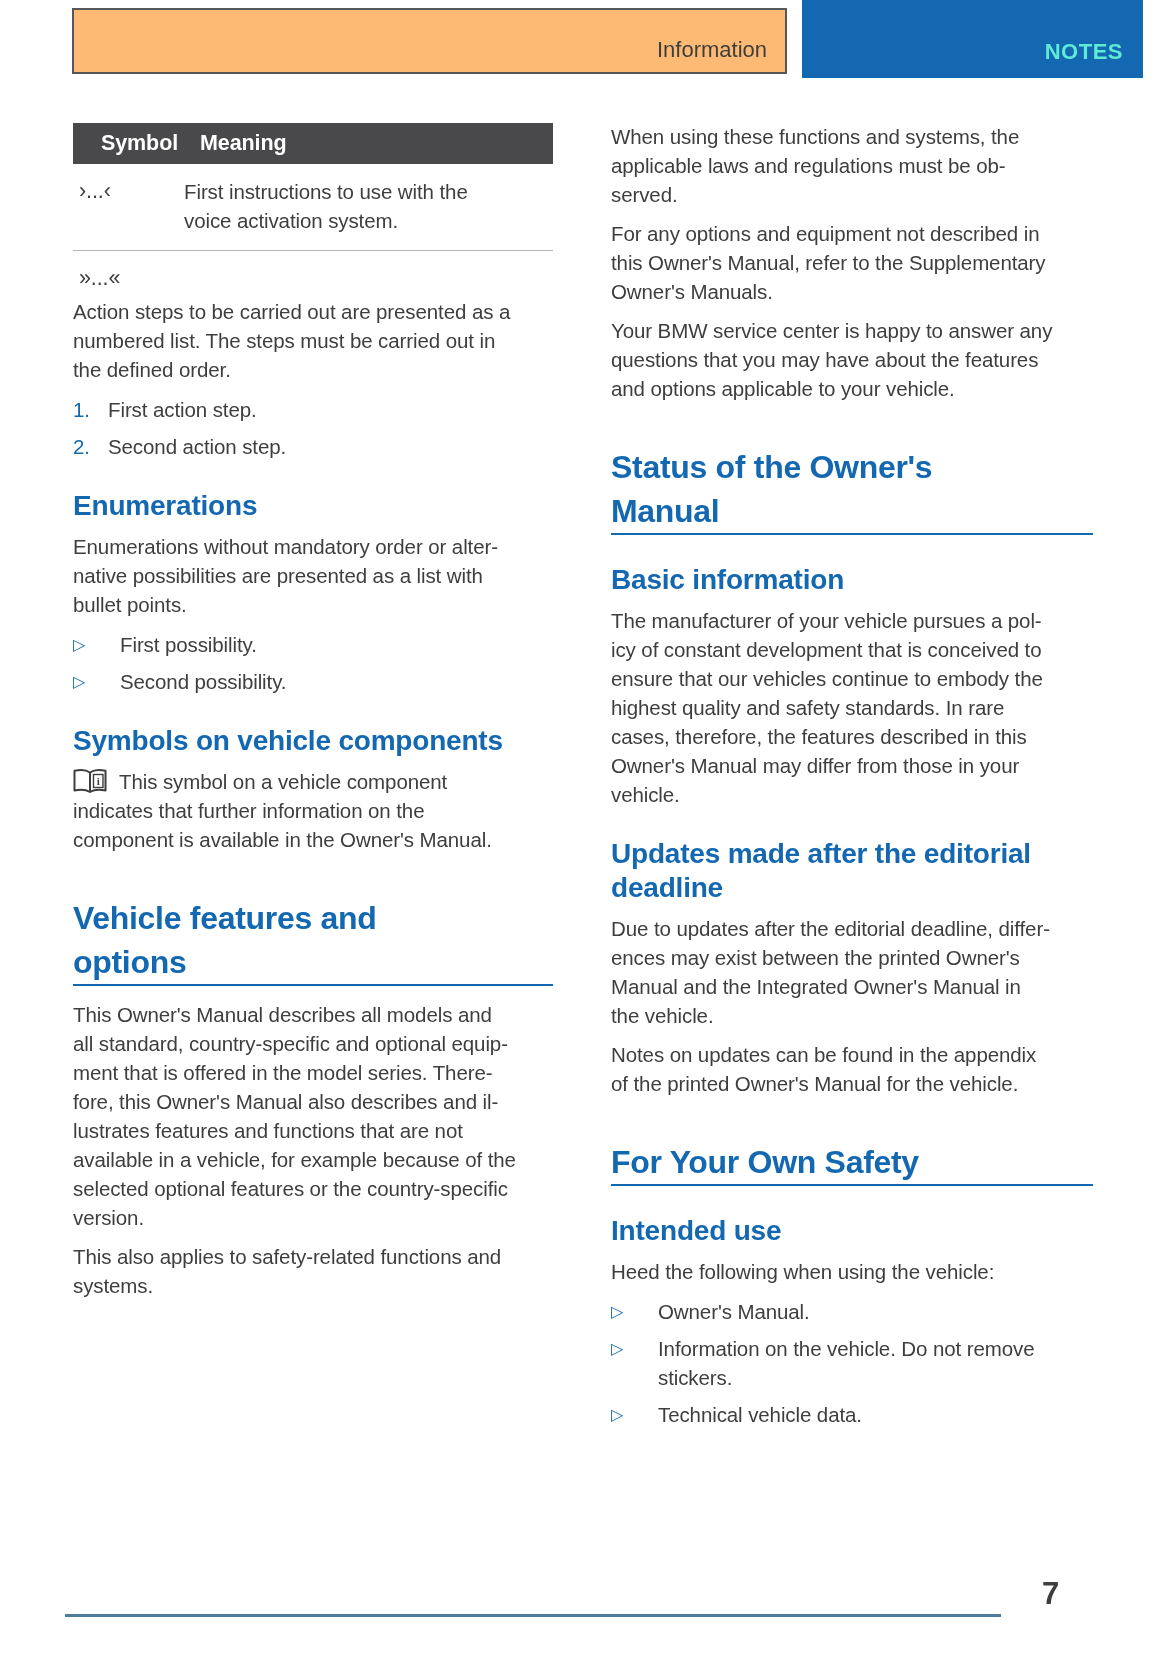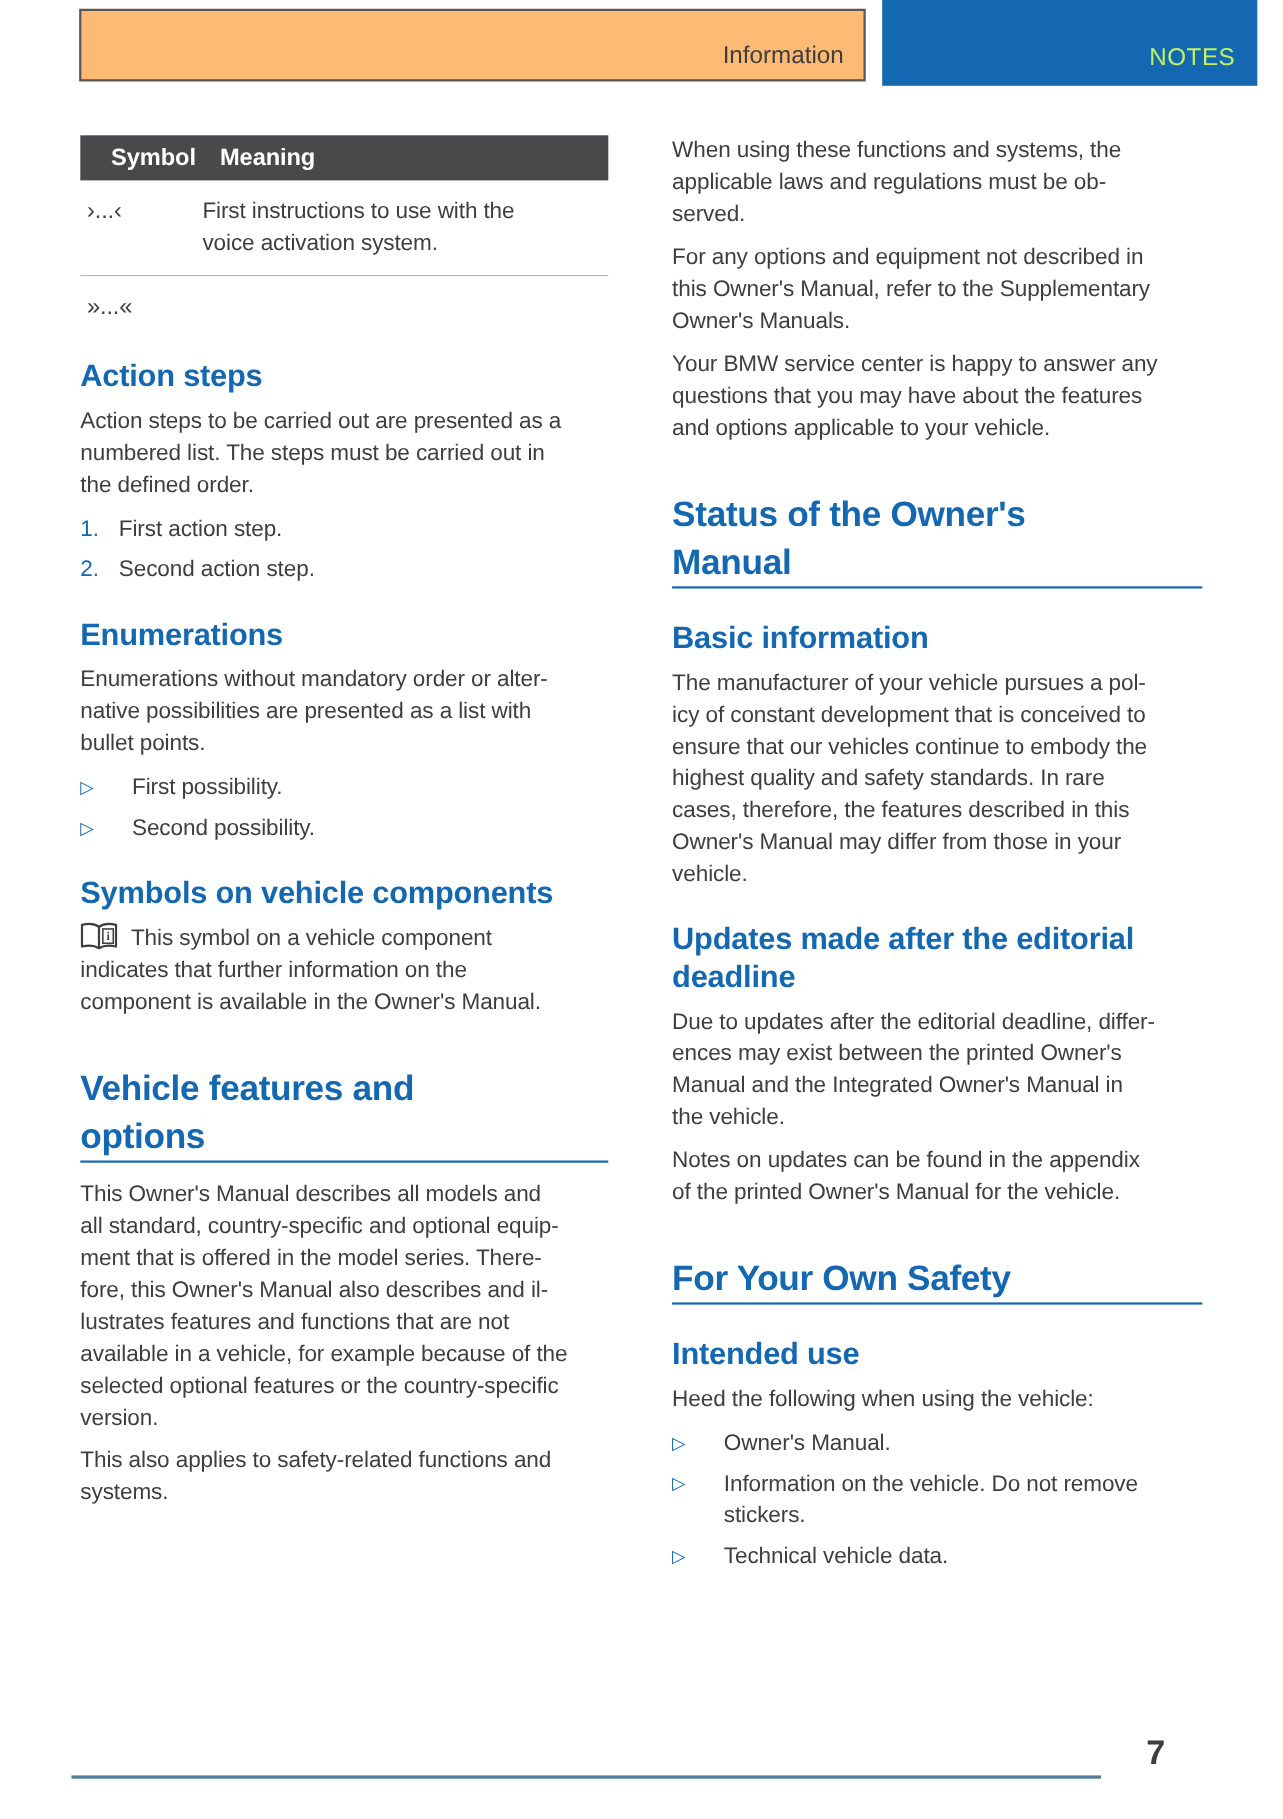--- a/index.html
+++ b/index.html
@@ -15,22 +15,22 @@
   .page{position:relative;width:1166px;height:1654px;background:#ffffff;overflow:hidden;
         font-family:"Liberation Sans", sans-serif;color:var(--text);}
   .pre{white-space:pre;}
 
   
   .info-box{position:absolute;left:72px;top:8px;width:715px;height:66px;box-sizing:border-box;
             border:2px solid var(--header-box-border);background:#fdba74;display:flex;
             align-items:flex-end;justify-content:flex-end;padding:0 18px 9px 0;
             font-size:22px;color:var(--text);}
   .notes-tab{position:absolute;left:802px;top:0;width:341px;height:78px;box-sizing:border-box;
-             background:var(--notes-tab-bg);color:#bef264;display:flex;align-items:flex-end;
-             justify-content:flex-end;padding:0 20px 13px 0;font-size:22px;font-weight:400;
+             background:var(--notes-tab-bg);color:#5eead4;display:flex;align-items:flex-end;
+             justify-content:flex-end;padding:0 20px 13px 0;font-size:22px;font-weight:700;
              letter-spacing:0.5px;}
 
   
   .col{position:absolute;top:123px;font-size:20.5px;line-height:29px;letter-spacing:-0.1px;}
   .col-left{left:73px;width:480px;}
   .col-right{left:611px;top:122px;width:482px;}
 
   
   .tbl-head{display:flex;background:var(--table-header-bg);color:#fff;font-weight:700;
             font-size:21.5px;height:41px;align-items:center;}
@@ -84,21 +84,20 @@
       <div class="tbl-row row-divider">
         <span class="c1">›...‹</span>
         <span class="c2 pre">First instructions to use with the
 voice activation system.</span>
       </div>
       <div class="tbl-row last">
         <span class="c1">»...«</span>
       </div>
     </div>
 
-    <h3>Action steps</h3>
     <div class="p">
       <span class="pre">Action steps to be carried out are presented as a
 numbered list. The steps must be carried out in
 the defined order.</span>
     </div>
     <div class="list">
       <div class="li">
         <span class="marker ol-marker">1.</span>
         <span class="pre">First action step.</span>
       </div>

